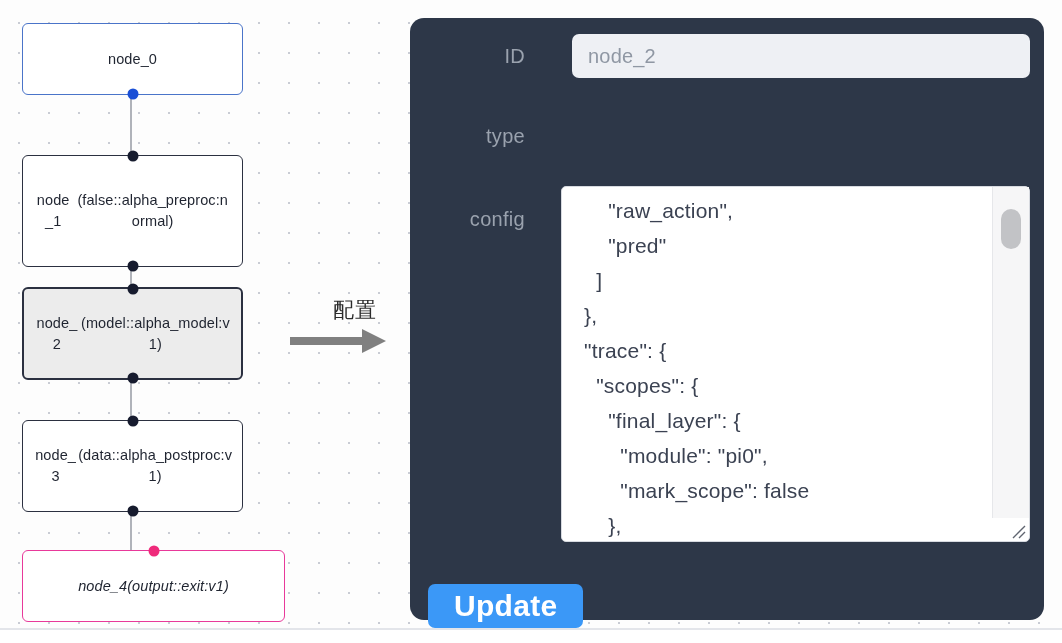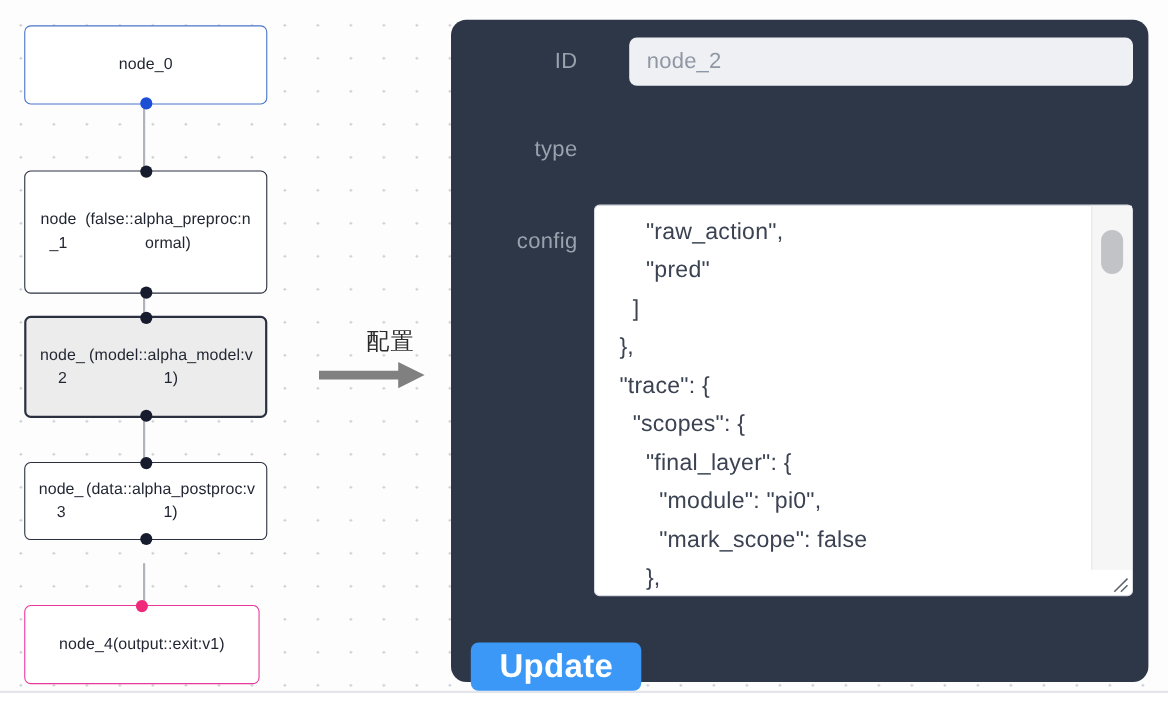--- a/index.html
+++ b/index.html
@@ -152,20 +152,21 @@
   #row-id   { top: 16px; gap: 32px; }
   #row-type { top: 96px; }
 
   #row-config {
     position: absolute;
     top: 168px;
     left: 0;
     width: 100%;
     display: flex;
     align-items: flex-start;
+    gap: 21px;
   }
   #row-config .field-label { padding-top: 22px; }
 
   .textarea-wrap {
     position: relative;
     flex: 1;
     margin-right: 14px;
     height: 356px;
   }
   #config-textarea {
@@ -246,28 +247,28 @@
     <span class="port bottom"></span>
   </div>
 
   <div class="node is-selected" style="left:22px;top:287px;width:221px;height:93px;">
     <span class="nline">node_2</span>
     <span class="nline">(model::alpha_model:v1)</span>
     <span class="port top"></span>
     <span class="port bottom"></span>
   </div>
 
-  <div class="node" style="left:22px;top:420px;width:221px;height:71px;">
+  <div class="node" style="left:22px;top:420px;width:221px;height:92px;">
     <span class="nline">node_3</span>
     <span class="nline">(data::alpha_postproc:v1)</span>
     <span class="port top"></span>
     <span class="port bottom"></span>
   </div>
 
-  <div class="node is-output" style="left:22px;top:550px;width:214px;height:72px;">
+  <div class="node is-output" style="left:22px;top:550px;width:263px;height:72px;font-style:italic;">
     <span class="nline">node_4</span>
     <span class="nline">(output::exit:v1)</span>
     <span class="port top pink"></span>
   </div>
 
   <div id="annotation">
     <div class="anno-label">配置</div>
     <svg class="anno-arrow" width="100" height="26" viewBox="0 0 100 26">
       <path d="M0 9 L72 9 L72 1 L96 13 L72 25 L72 17 L0 17 Z" fill="#808080"></path>
     </svg>

